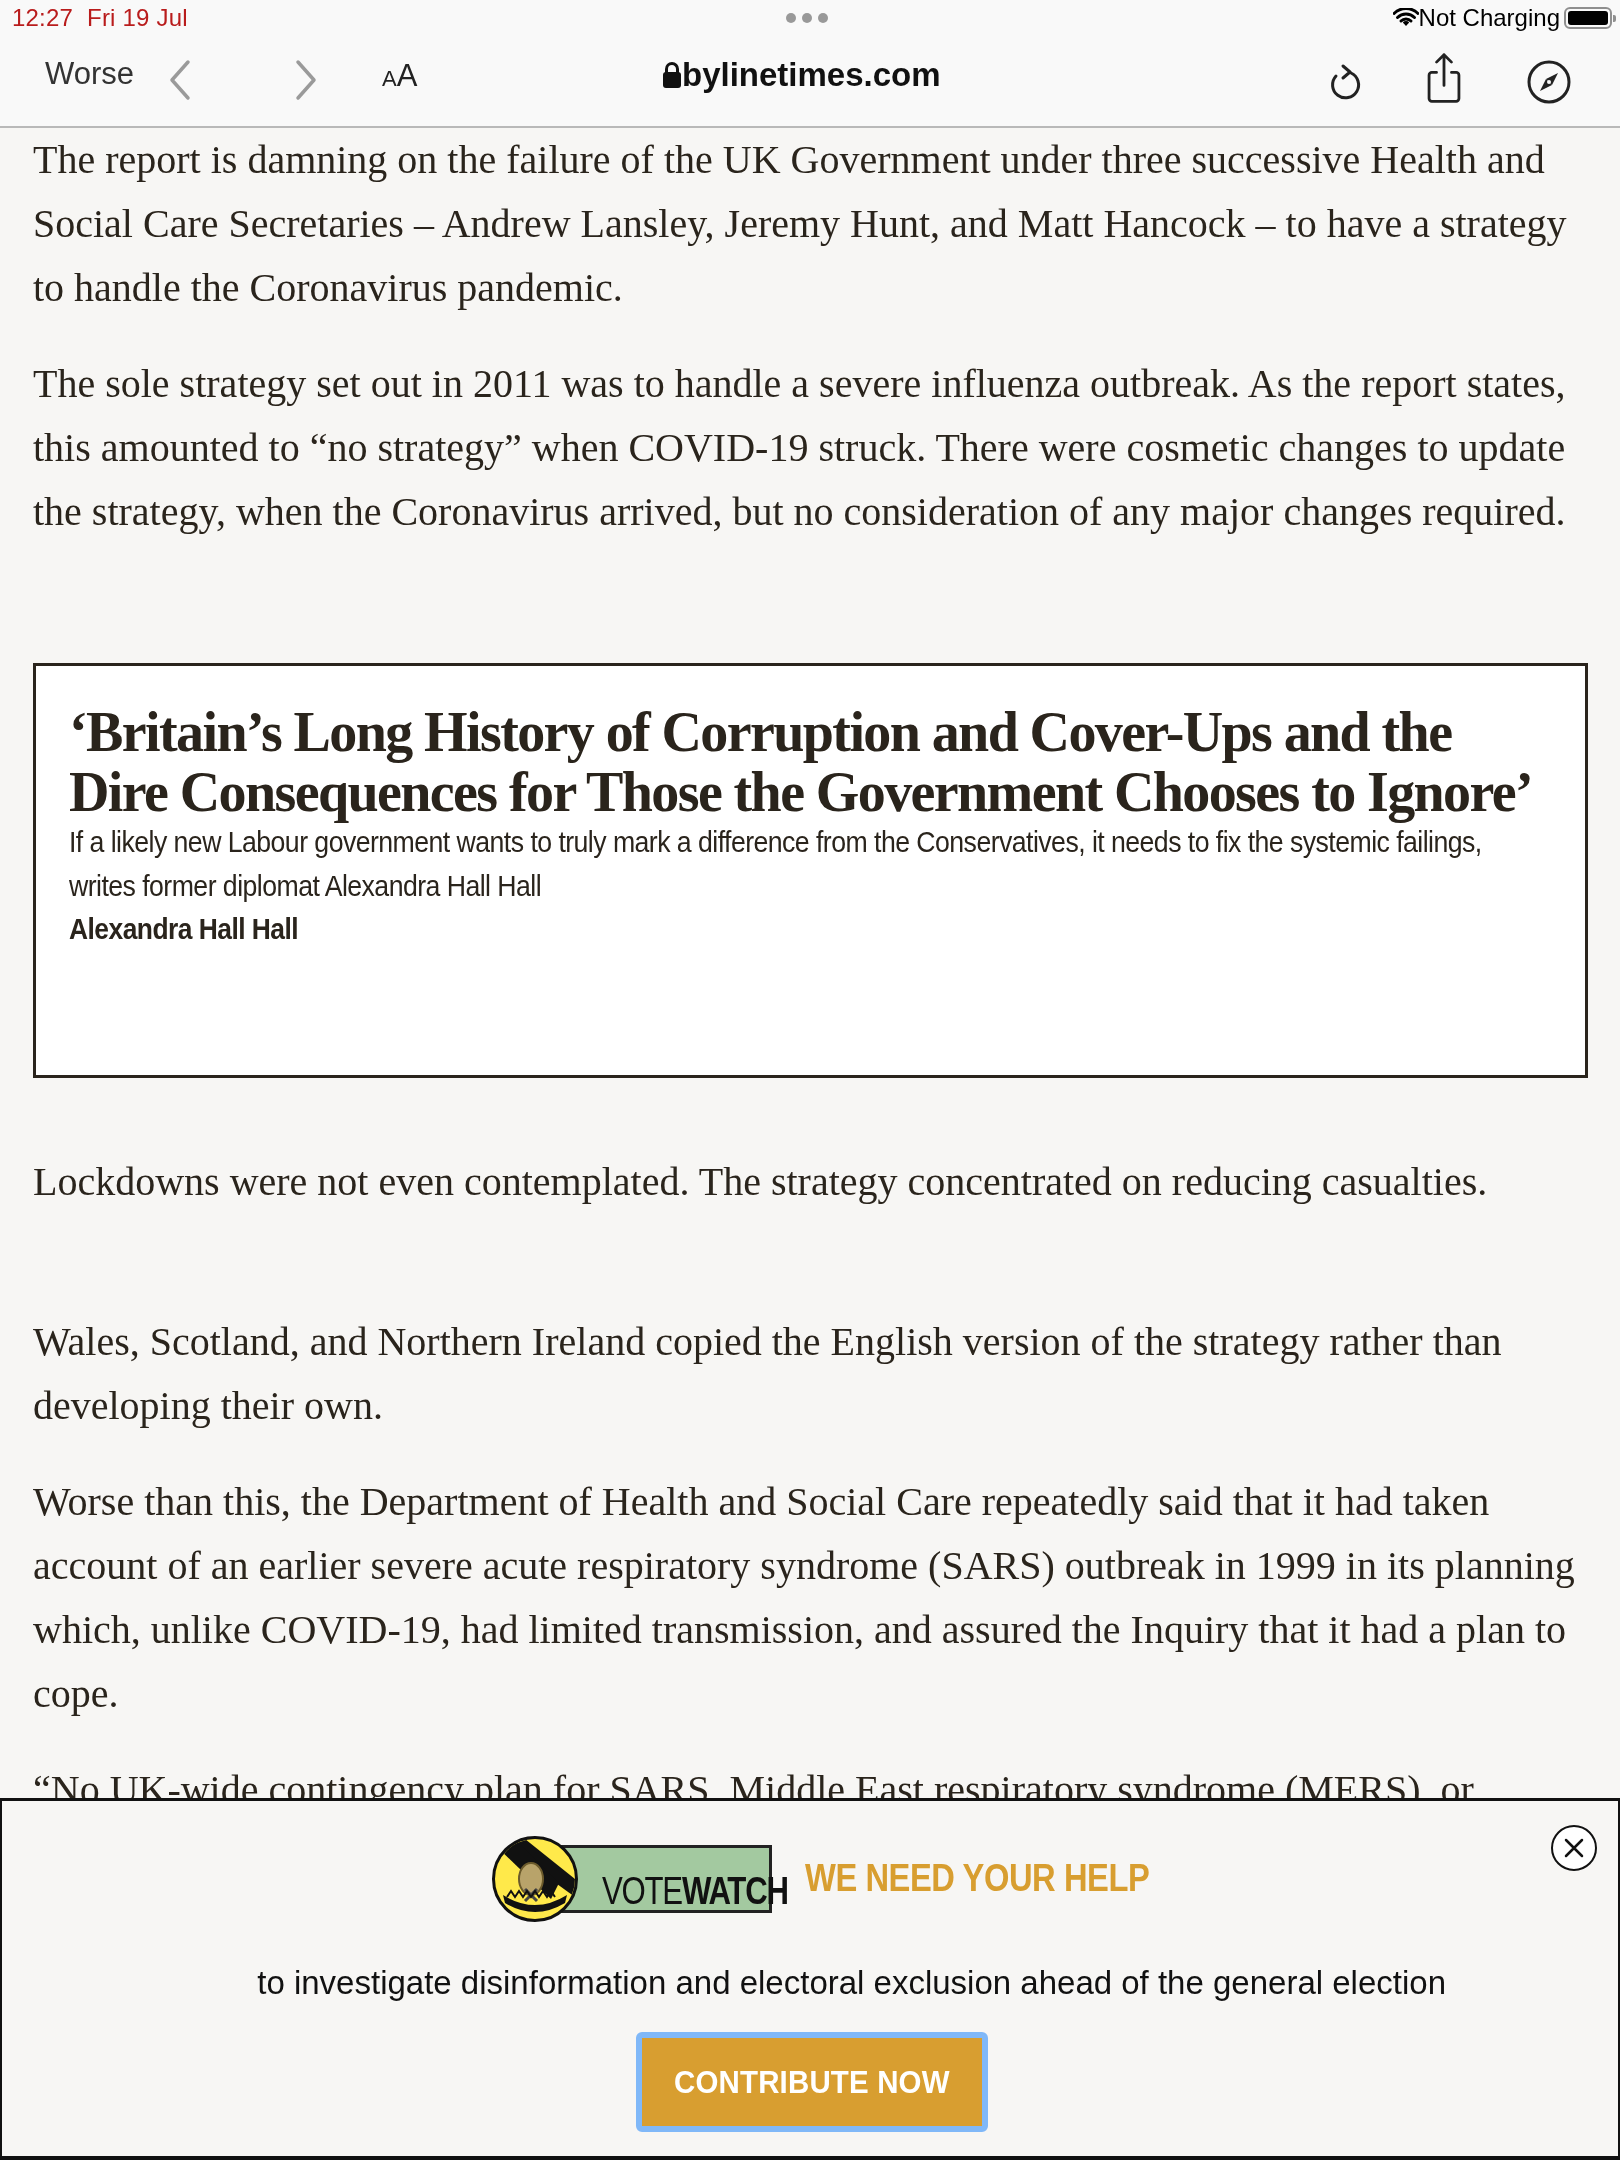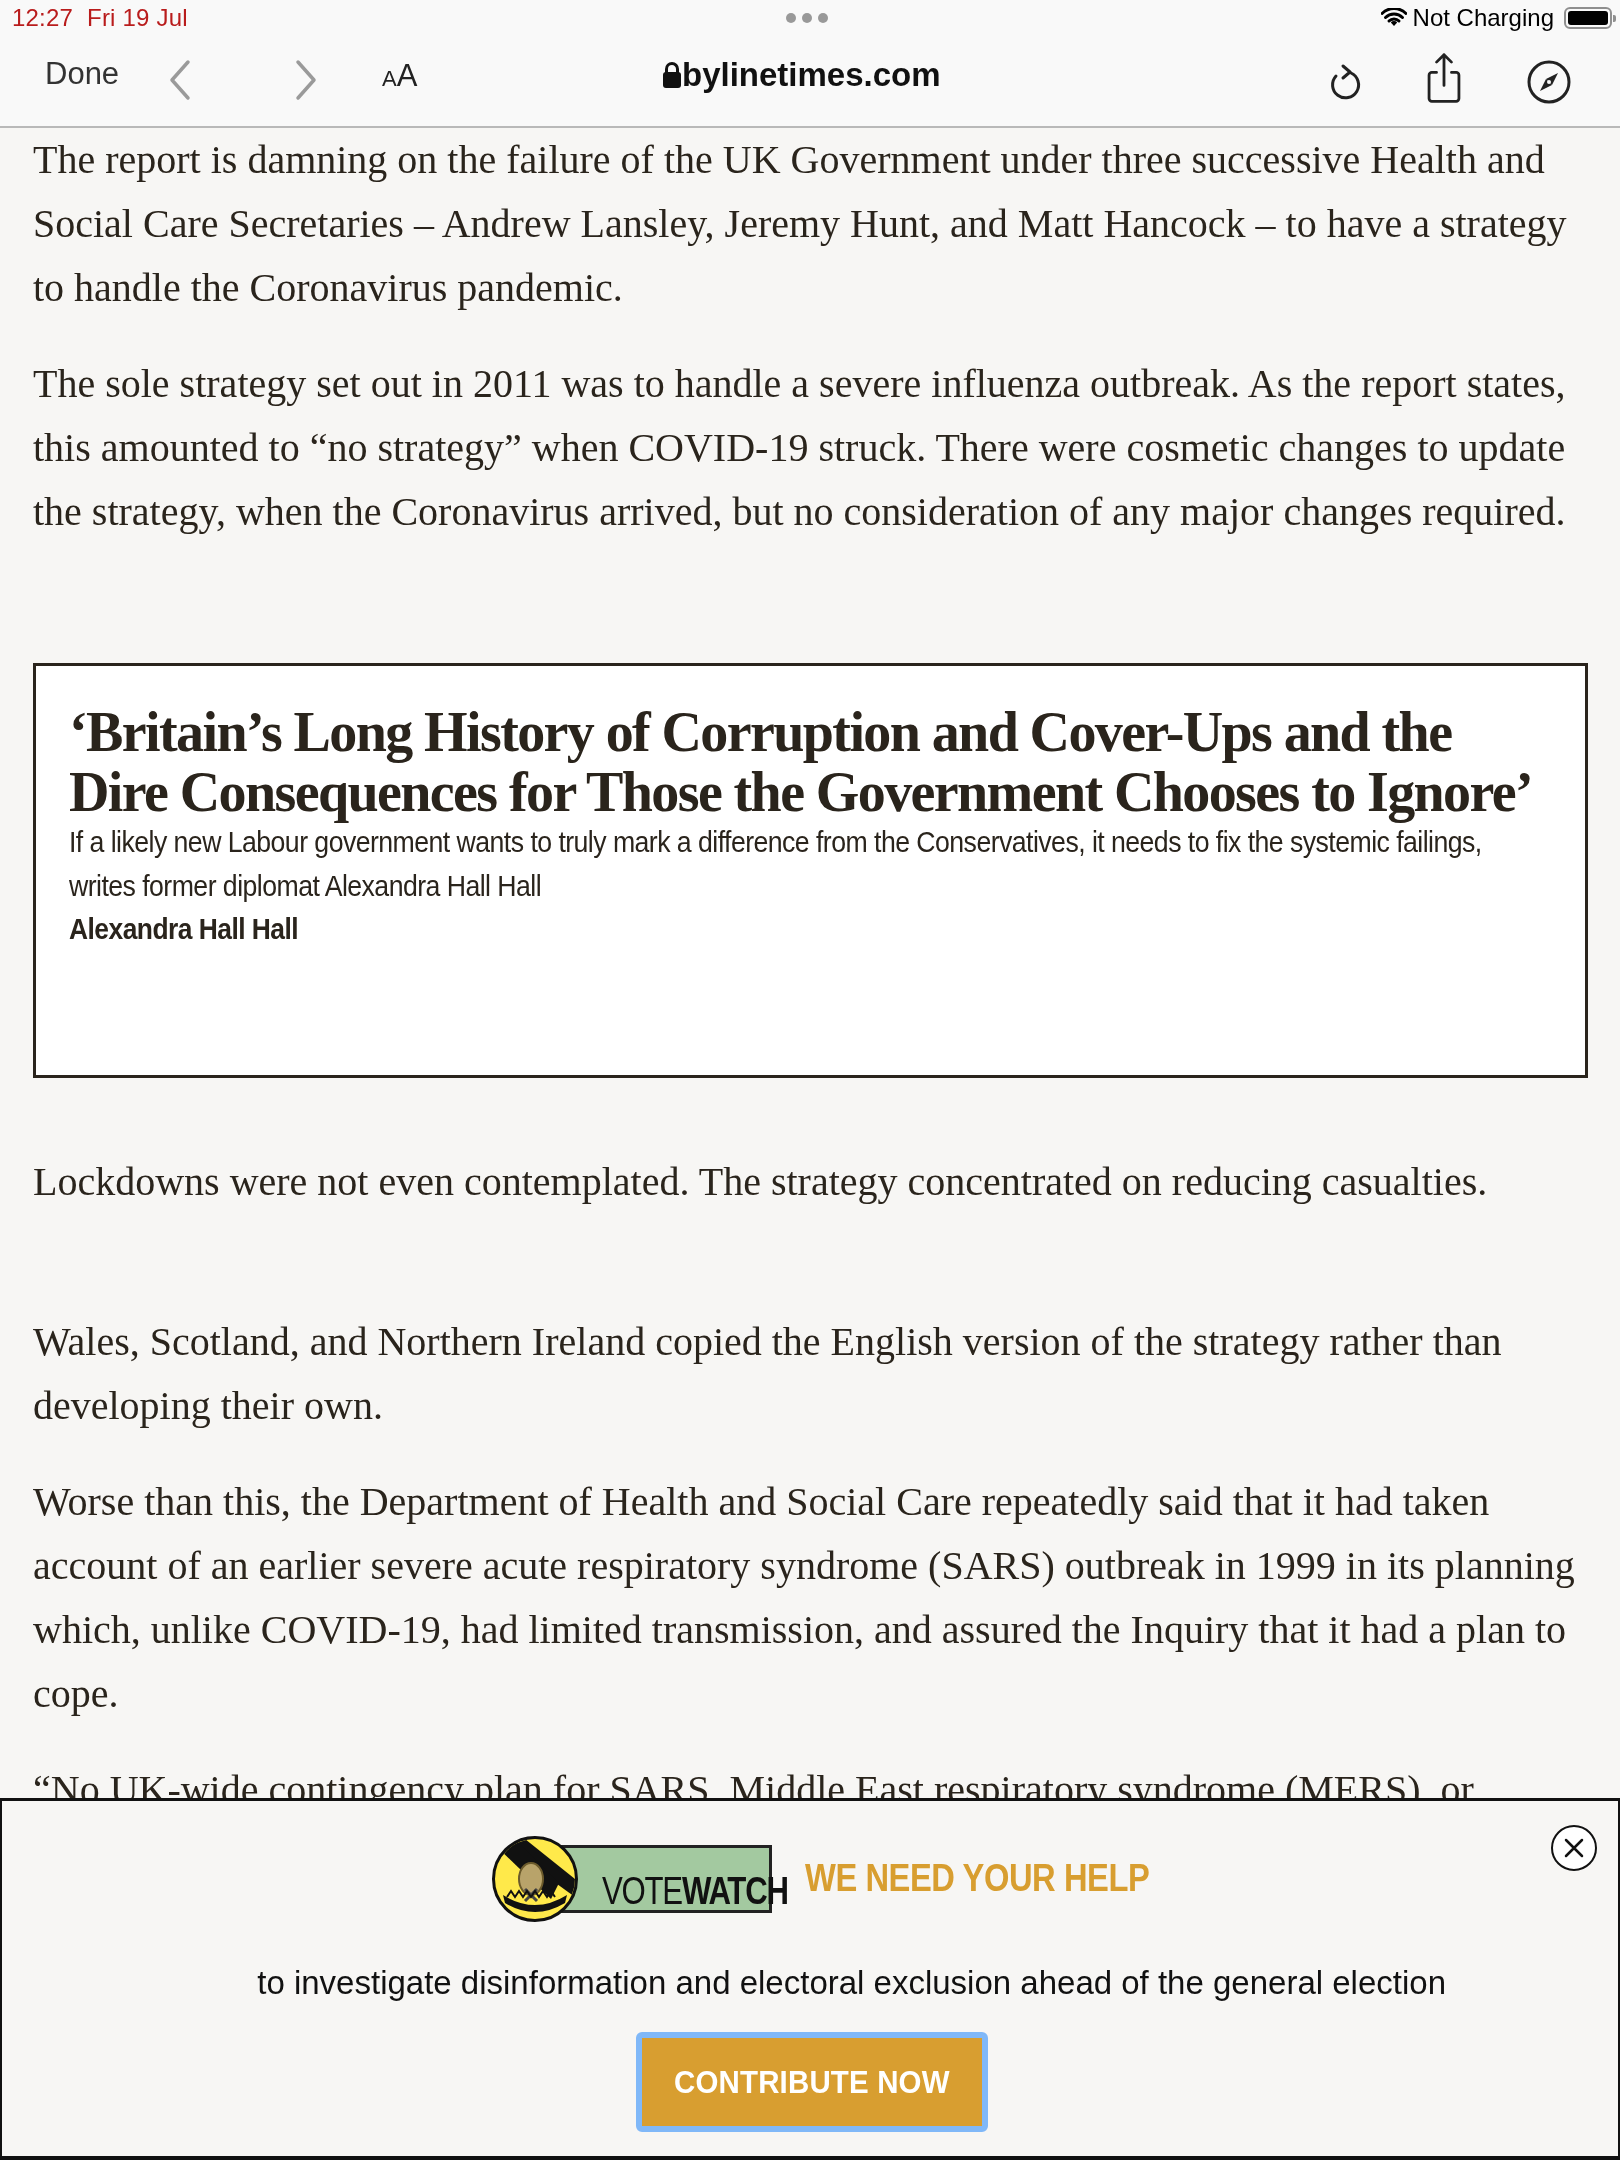--- a/index.html
+++ b/index.html
@@ -5,21 +5,21 @@
   * { box-sizing: border-box; margin: 0; padding: 0; }
   html, body { width: 1620px; height: 2160px; overflow: hidden; background: #f7f6f4; }
   body { position: relative; font-family: "Liberation Sans", sans-serif; color: #2a241c; }
 
   
   .status-bar { position: absolute; left: 0; top: 0; width: 1620px; height: 40px; background: #f9f9f9; }
   .status-time { position: absolute; left: 12px; top: 4px; font-size: 24px; color: #b91c1c; letter-spacing: 0.2px; }
   .status-time span { margin-left: 14px; }
   .status-dots { position: absolute; left: 786px; top: 13px; display: flex; gap: 6px; }
   .status-dots i { display: block; width: 10px; height: 10px; border-radius: 50%; background: #999; }
-  .status-right { position: absolute; right: 8px; top: 4px; display: flex; align-items: center; gap: 6px; font-size: 24px; color: #000; }
+  .status-right { position: absolute; right: 8px; top: 4px; display: flex; align-items: center; gap: 0; font-size: 24px; color: #000; }
   .battery { width: 48px; height: 22px; border: 2px solid #8f8f8f; border-radius: 6px; padding: 2px; position: relative; margin-left: 4px; }
   .battery::after { content: ""; position: absolute; right: -6px; top: 6px; width: 3px; height: 7px; background: #8f8f8f; border-radius: 0 2px 2px 0; }
   .battery-fill { width: 100%; height: 100%; background: #000; border-radius: 3px; }
 
   
   .toolbar { position: absolute; left: 0; top: 40px; width: 1620px; height: 88px; background: #f9f9f9; border-bottom: 2px solid #b9b9b9; }
   .done-btn { position: absolute; left: 45px; top: 16px; font-size: 31px; color: #333; }
   .nav-arrow { position: absolute; top: 14px; width: 40px; height: 52px; }
   .nav-back { left: 160px; }
   .nav-fwd { left: 286px; }
@@ -75,21 +75,21 @@
       <path d="M8 13 a7 7 0 0 1 10 0" stroke="#000" stroke-width="3" fill="none" stroke-linecap="round"></path>
     </svg>
     <span>Not Charging</span>
     <div class="battery">
         <div class="battery-fill"></div>
       </div>
   </div>
 </div>
 
 <div class="toolbar">
-  <div class="done-btn">Done</div>
+  <div class="done-btn">Worse</div>
   <svg class="nav-arrow nav-back" viewBox="0 0 40 52">
     <path d="M28 8 L12 26 L28 44" stroke="#9a9a9a" stroke-width="3.5" fill="none" stroke-linecap="round" stroke-linejoin="round"></path>
   </svg>
   <svg class="nav-arrow nav-fwd" viewBox="0 0 40 52">
     <path d="M12 8 L28 26 L12 44" stroke="#9a9a9a" stroke-width="3.5" fill="none" stroke-linecap="round" stroke-linejoin="round"></path>
   </svg>
   <div class="text-size">
     <span class="small">A</span><span class="big">A</span>
   </div>
   <div class="url">

